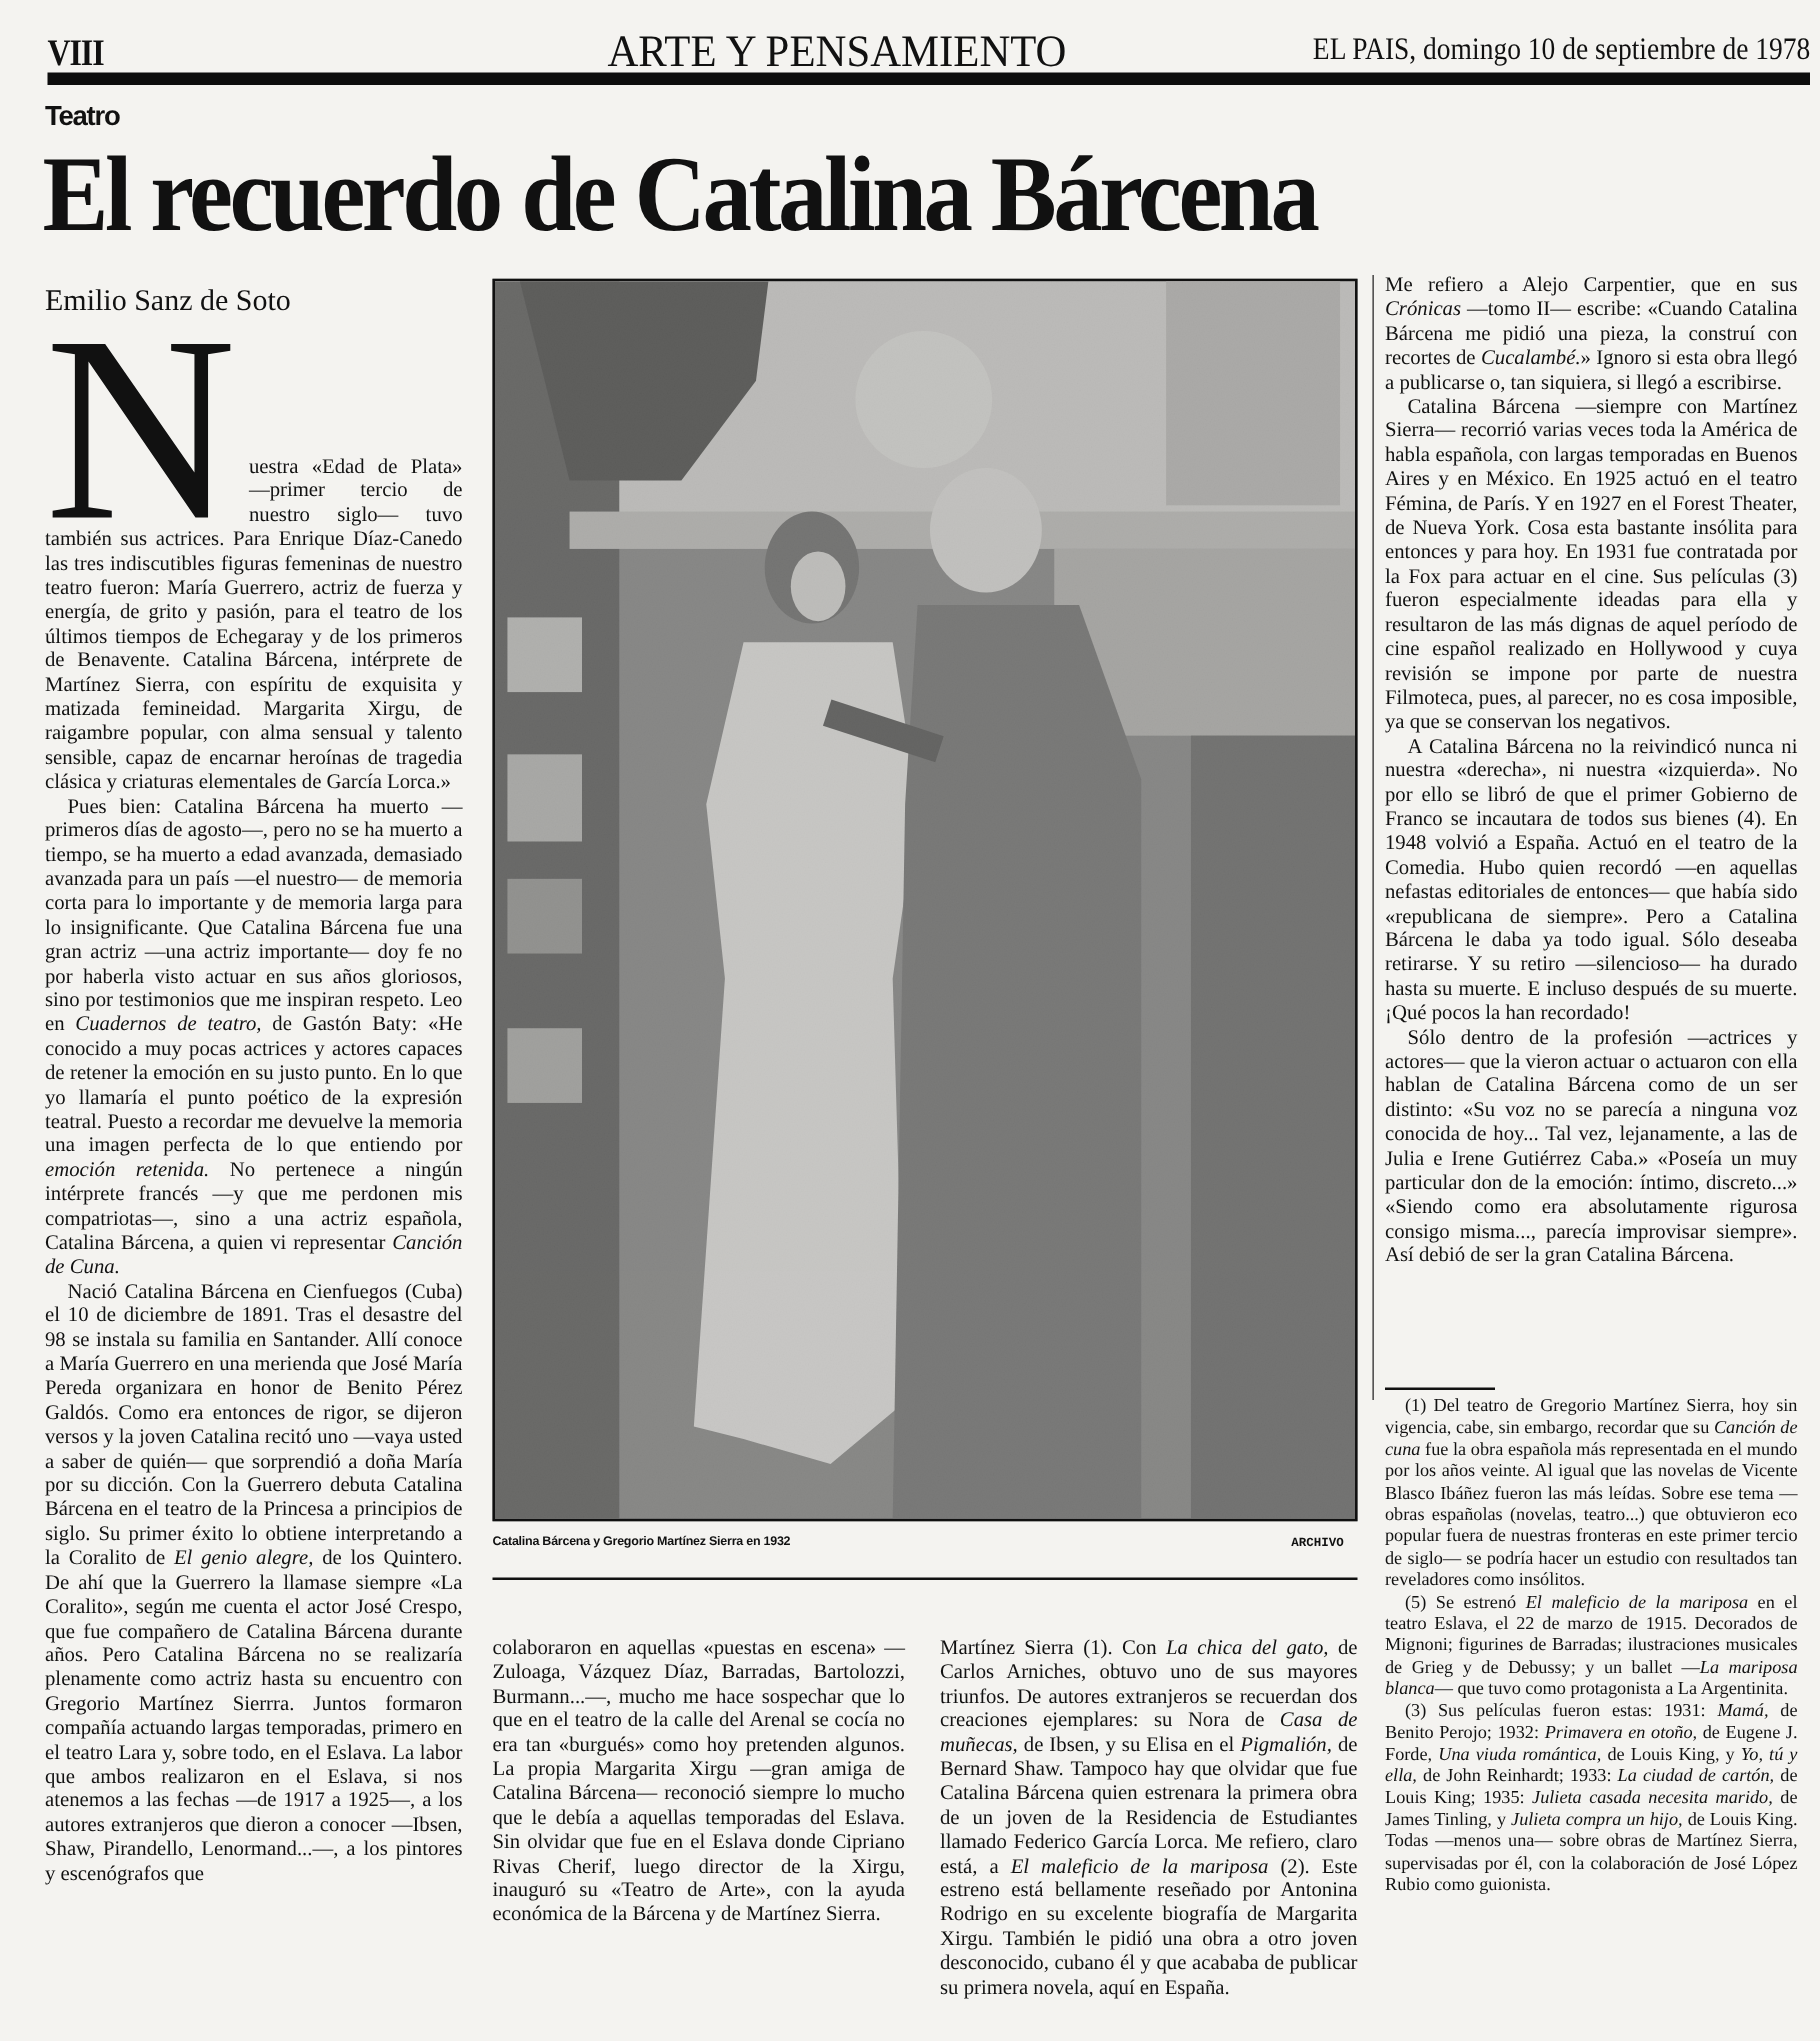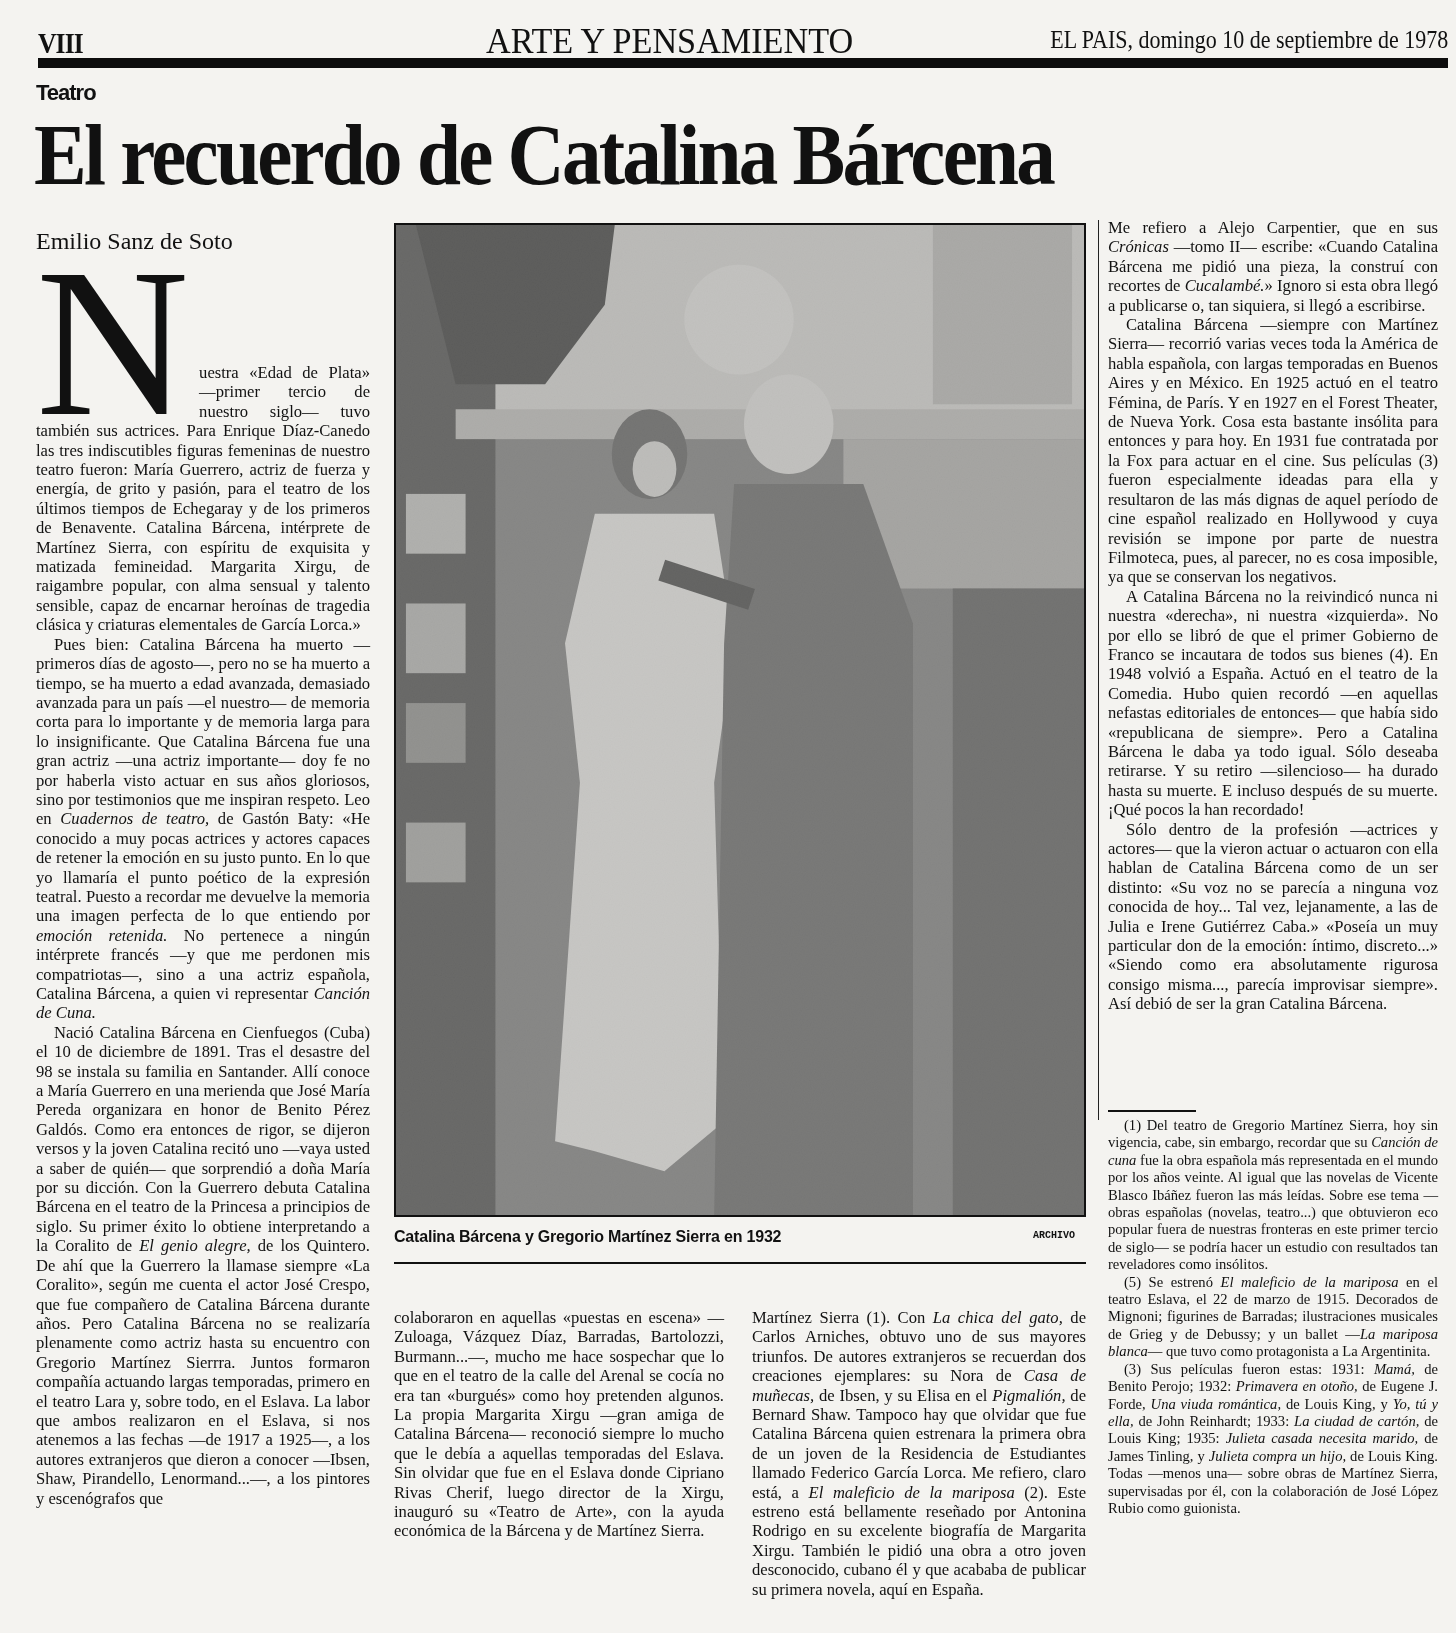--- a/index.html
+++ b/index.html
@@ -20,21 +20,21 @@
   .col p { margin: 0; text-indent: 18px; }
   .col p.noindent { text-indent: 0; }
   .col i { font-style: italic; }
 
   .col1 { left: 36px; top: 256px; width: 334px; }
   .dropcap { float: left; font-size: 212px; line-height: 150px; height: 144px; margin: 4px 10px 0 0; font-weight: normal; padding-top: 8px; }
   .col1 .first { text-indent: 0; }
 
   .photo-frame { position: absolute; left: 394px; top: 223px; width: 692px; height: 994px; border: 2px solid #111; overflow: hidden; background: #777; }
   .photo-frame svg { width: 100%; height: 100%; display: block; }
-  .caption { position: absolute; left: 394px; top: 1228px; font-family: "Liberation Sans", "DejaVu Sans", sans-serif; font-weight: bold; font-size: 16px; letter-spacing: -0.2px; }
+  .caption { position: absolute; left: 394px; top: 1228px; font-family: "Liberation Sans", "DejaVu Sans", sans-serif; font-weight: bold; font-size: 10px; letter-spacing: -0.2px; }
   .credit { position: absolute; left: 1033px; top: 1230px; font-family: Liberation Mono, monospace; font-weight: bold; font-size: 10px; }
   .caption-rule { position: absolute; left: 394px; top: 1262px; width: 692px; height: 2px; background: #111; }
 
   .col2 { left: 394px; top: 1308px; width: 330px; }
   .col3 { left: 752px; top: 1308px; width: 334px; }
   .col4 { left: 1108px; top: 218px; width: 330px; }
 
   .vrule { position: absolute; left: 1098px; top: 220px; width: 1px; height: 900px; background: #222; }
 
   .fn-rule { position: absolute; left: 1108px; top: 1110px; width: 88px; height: 2px; background: #111; }

